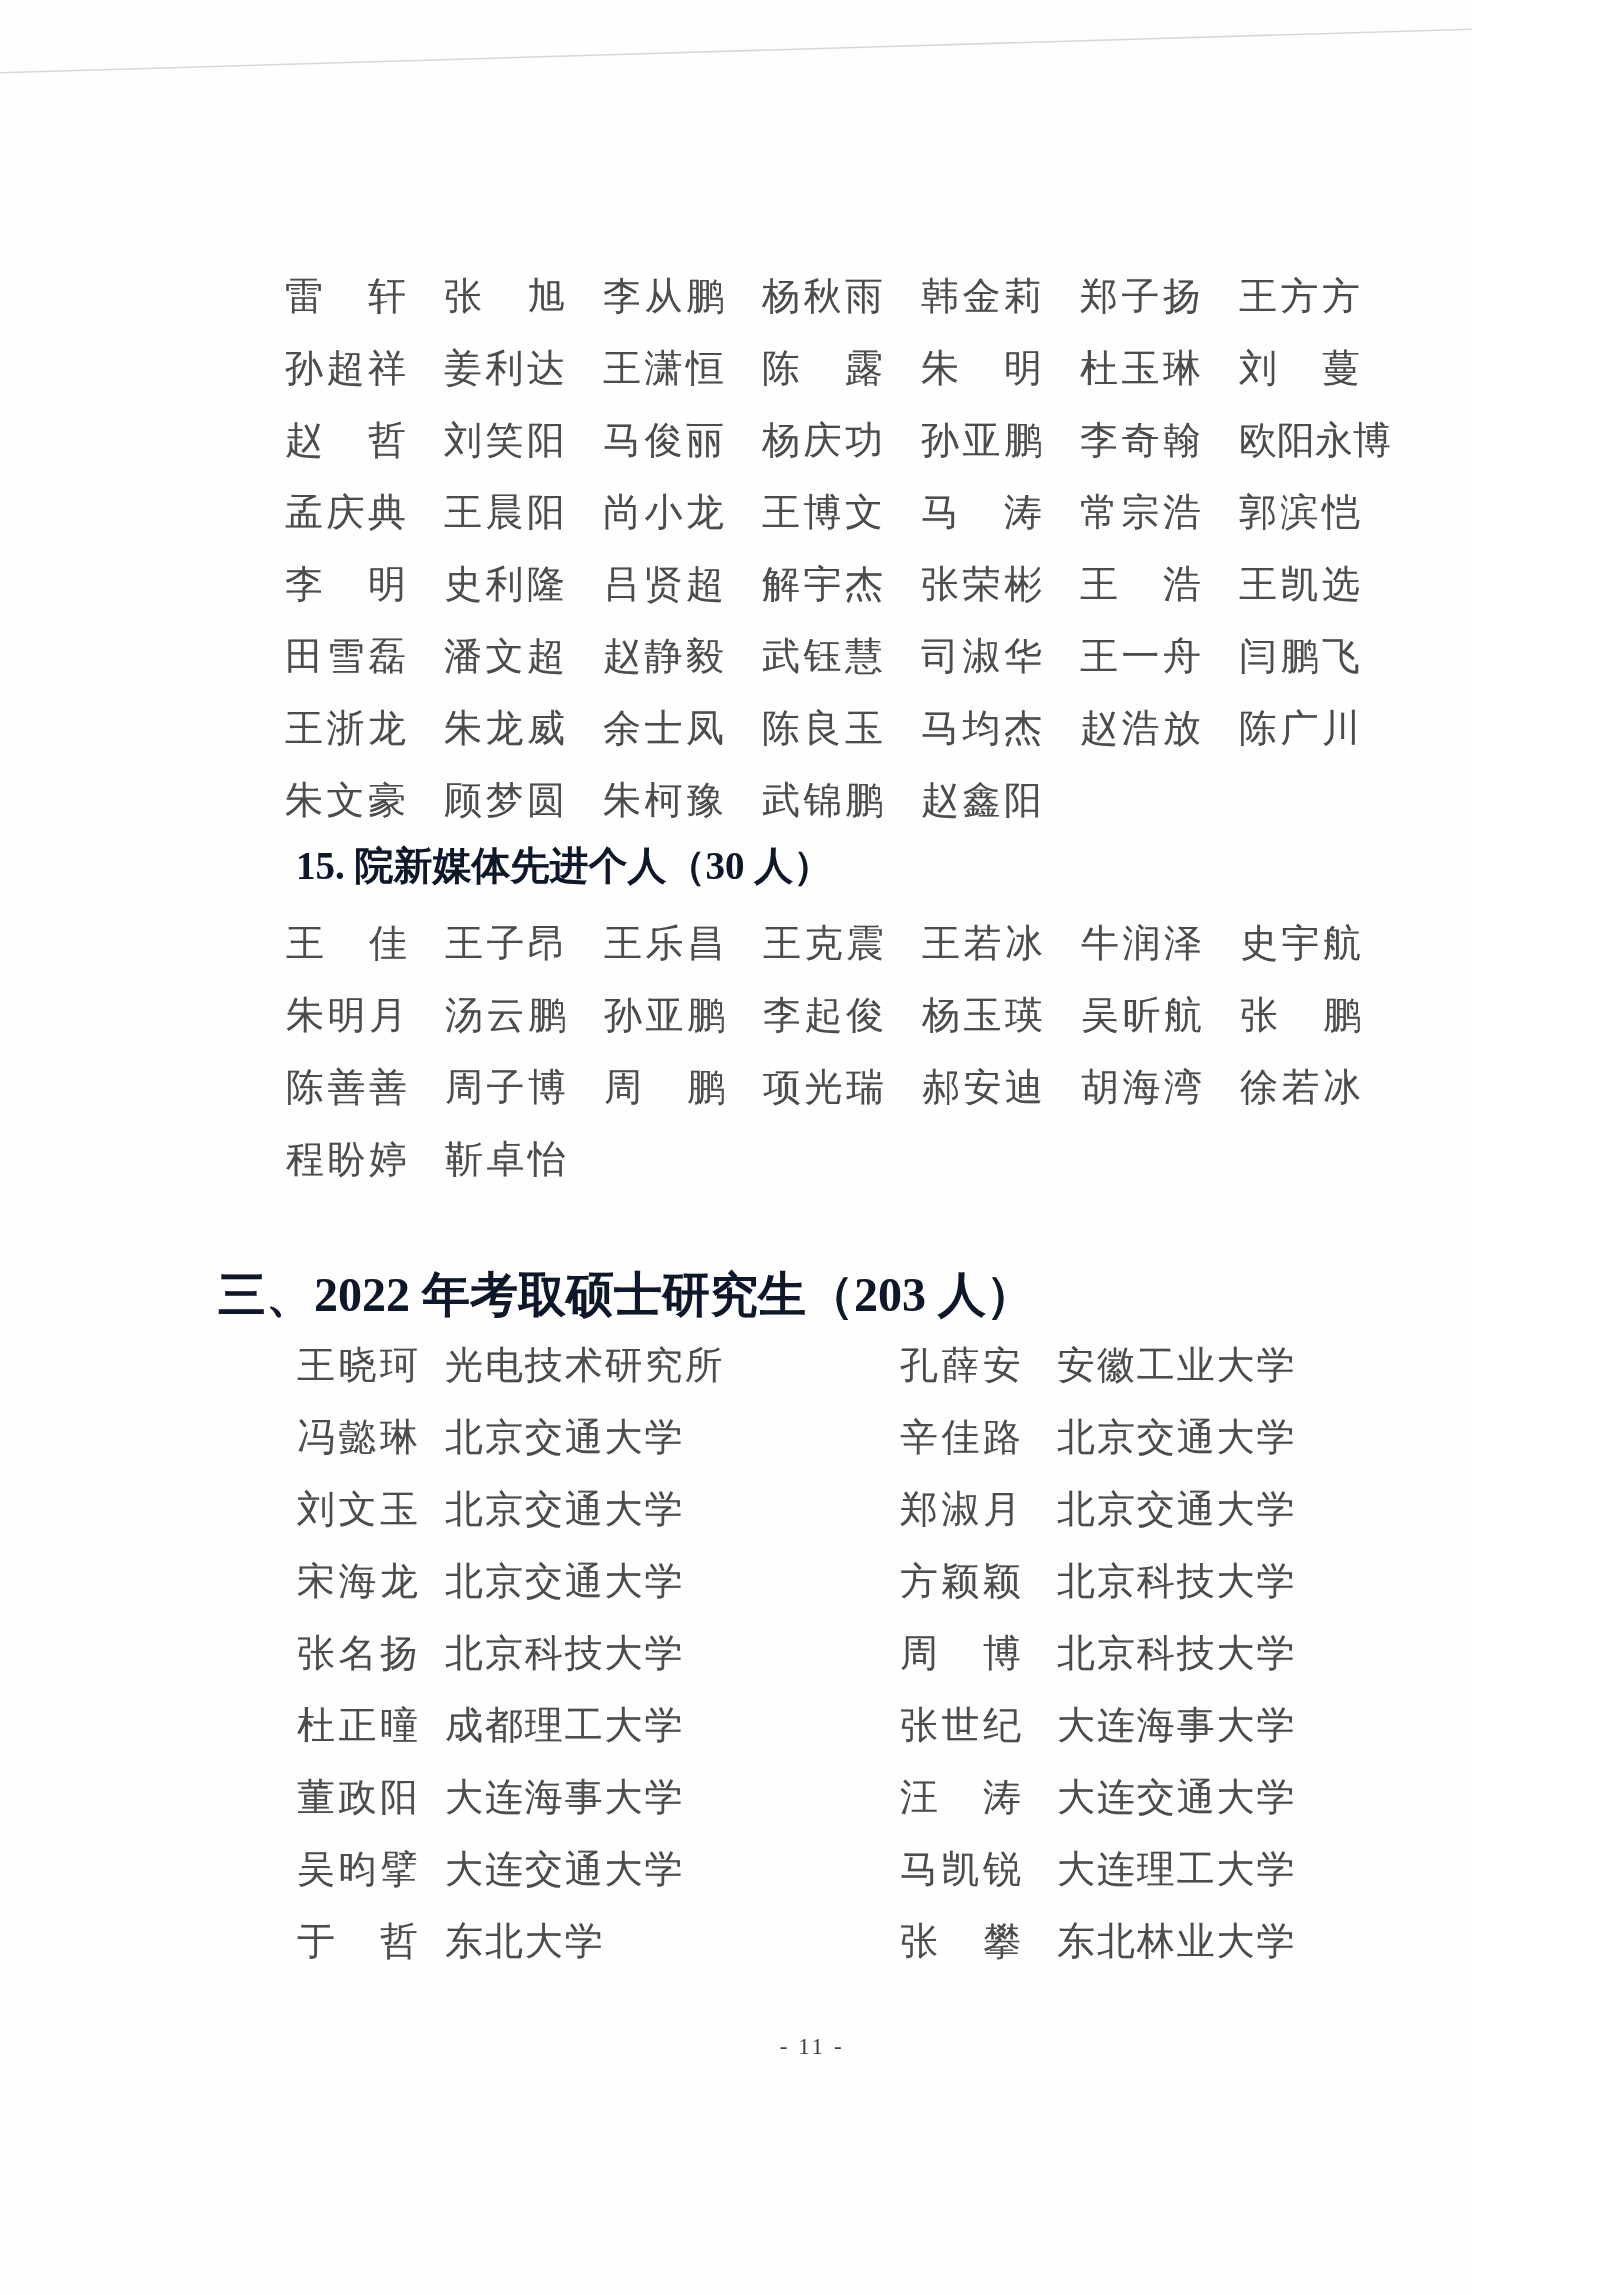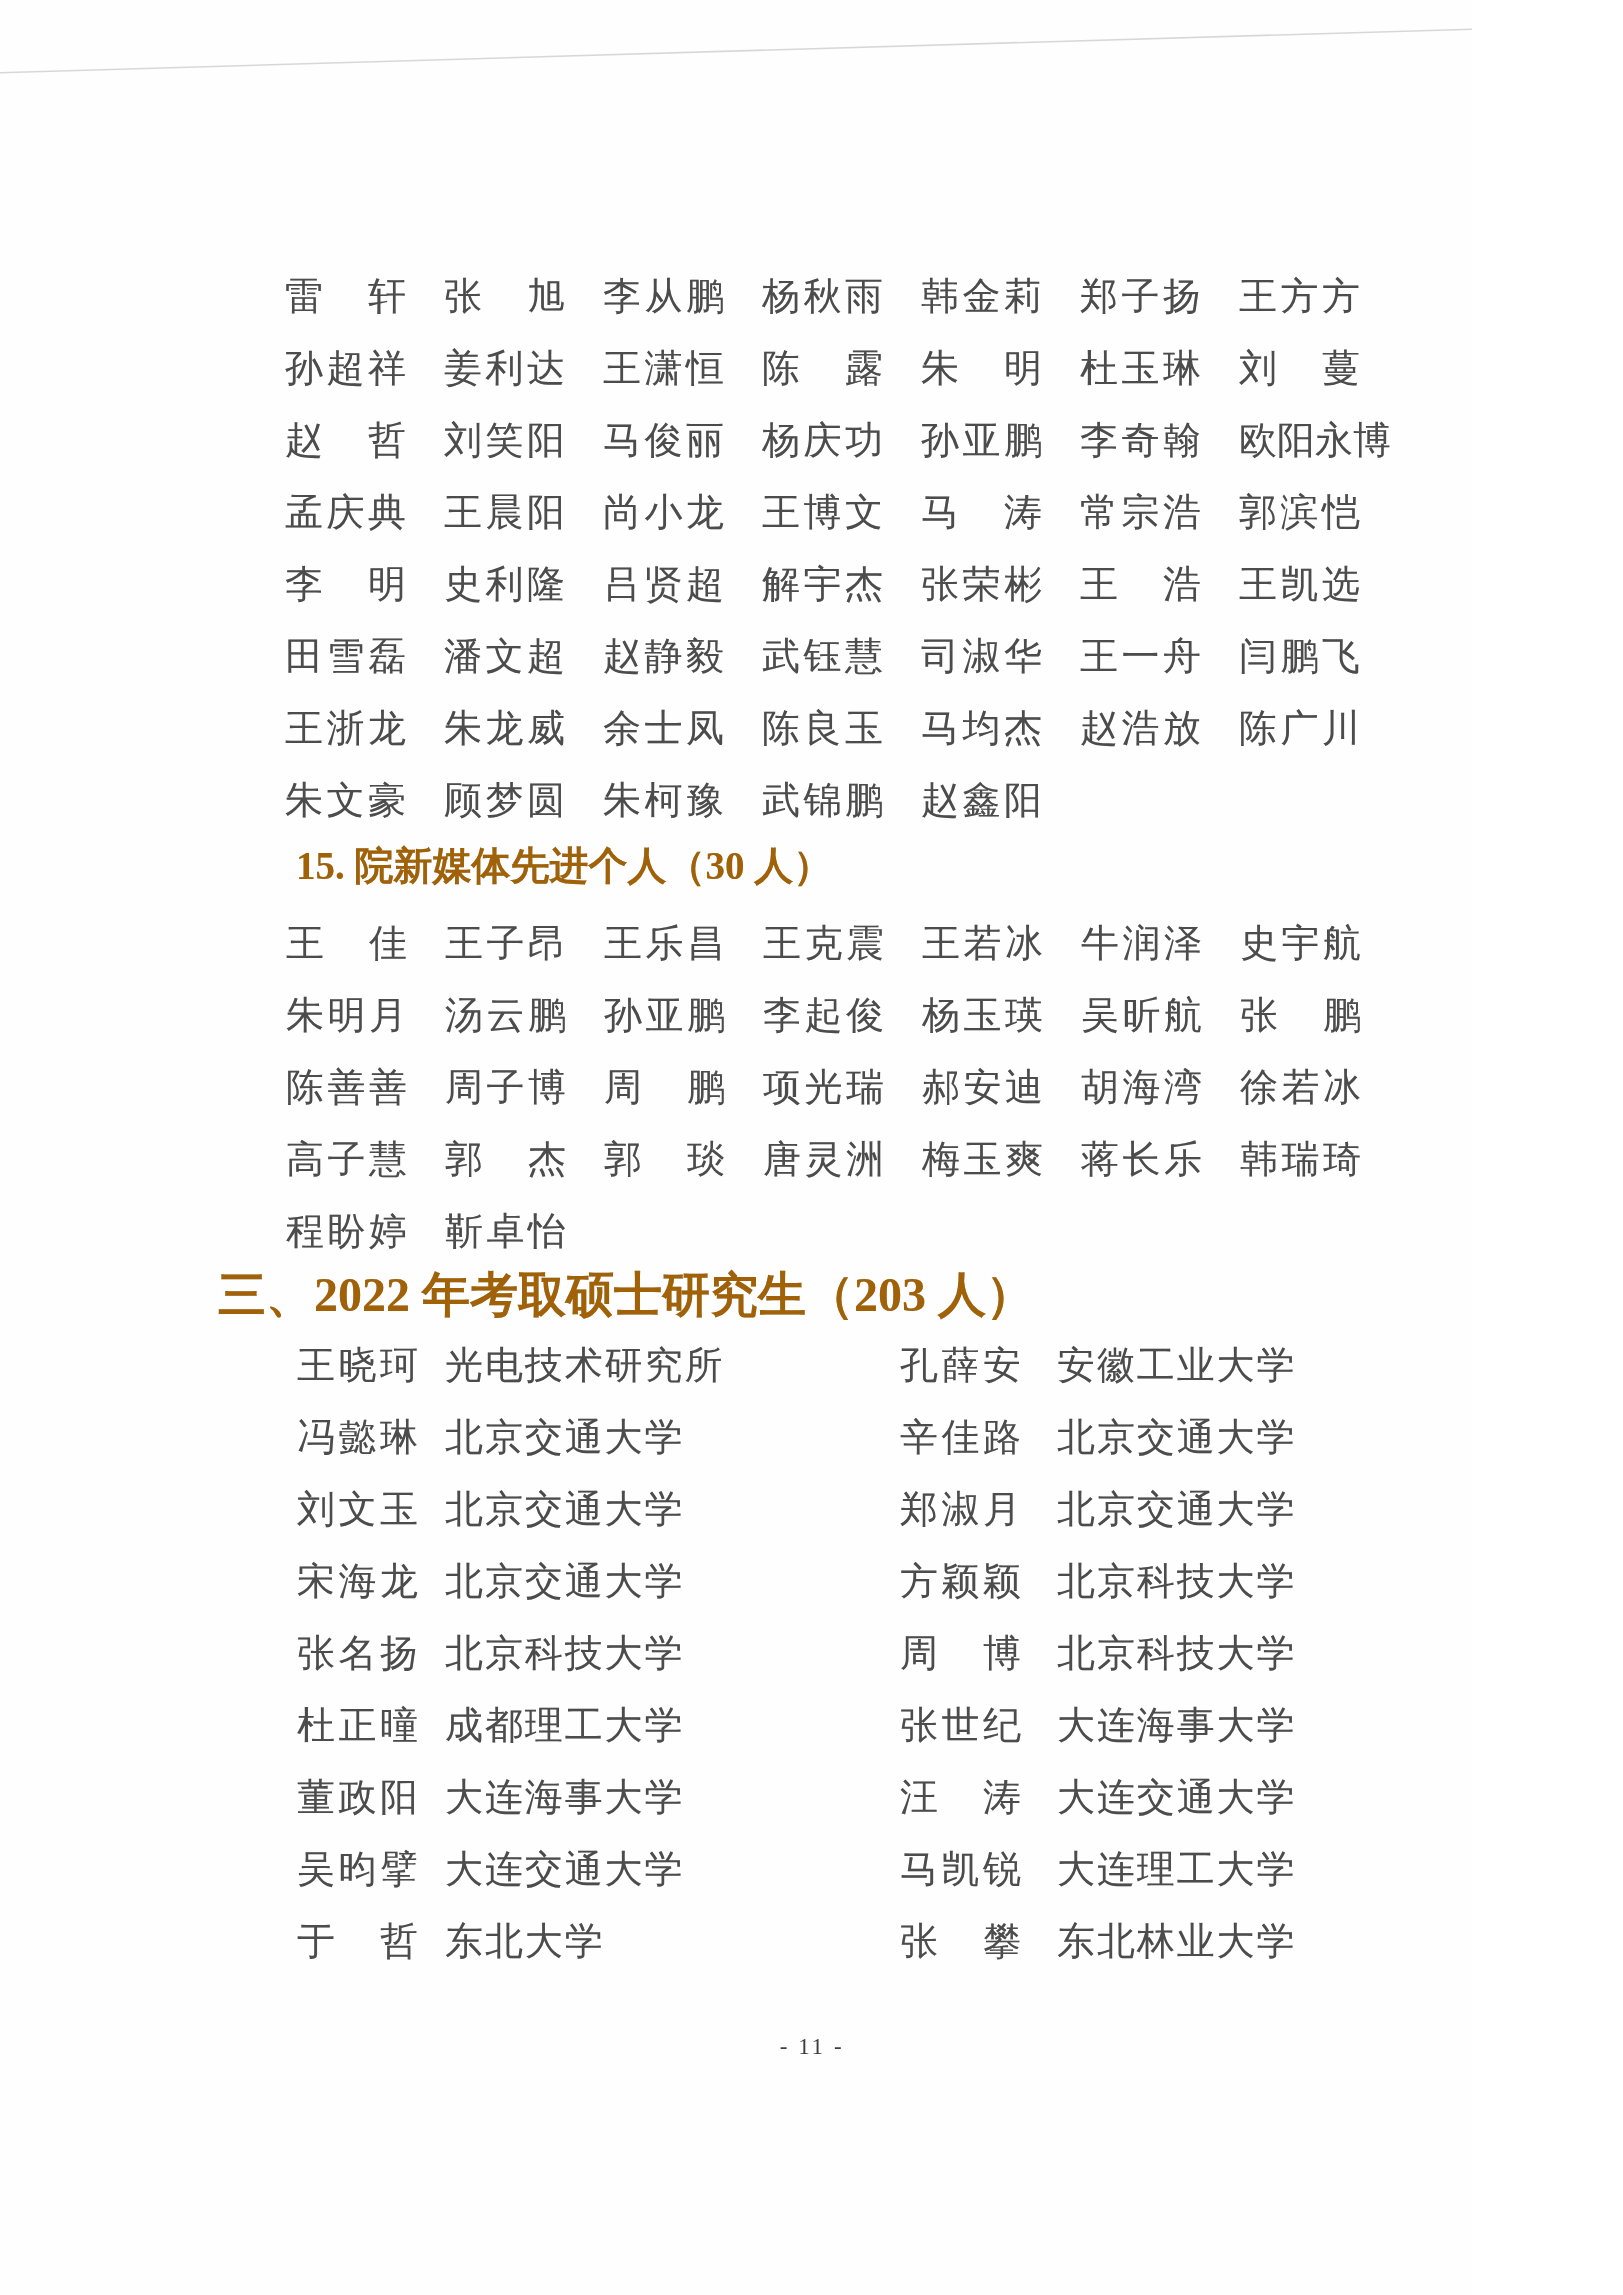--- a/index.html
+++ b/index.html
@@ -36,21 +36,21 @@
     color: #4c4c4c;
     text-align: justify;
     text-align-last: justify;
     white-space: nowrap;
     margin-right: 38px;
     text-shadow: 0 0 0.6px rgba(70,70,70,0.25);
   }
   .section-heading {
     position: absolute;
     font-weight: 700;
-    color: #a16207;
+    color: #0f172a;
     white-space: nowrap;
     text-shadow: 0 0 0.6px rgba(40,40,40,0.3);
   }
   #heading-15 { left: 296px; top: 846px; font-size: 39px; line-height: 40px; }
   #heading-3  { left: 218px; top: 1274px; font-size: 48px; line-height: 42px; }
   .grad-list { position: absolute; }
   #grad-left  { left: 297px;  top: 1346px; }
   #grad-right { left: 900px; top: 1346px; }
   .grad-row {
     display: flex;
@@ -186,29 +186,20 @@
       <div class="name-row">
         <span class="name-cell">陈善善</span>
         <span class="name-cell">周子博</span>
         <span class="name-cell">周　鹏</span>
         <span class="name-cell">项光瑞</span>
         <span class="name-cell">郝安迪</span>
         <span class="name-cell">胡海湾</span>
         <span class="name-cell">徐若冰</span>
       </div>
       <div class="name-row">
-        <span class="name-cell">高子慧</span>
-        <span class="name-cell">郭　杰</span>
-        <span class="name-cell">郭　琰</span>
-        <span class="name-cell">唐灵洲</span>
-        <span class="name-cell">梅玉爽</span>
-        <span class="name-cell">蒋长乐</span>
-        <span class="name-cell">韩瑞琦</span>
-      </div>
-      <div class="name-row">
         <span class="name-cell">程盼婷</span>
         <span class="name-cell">靳卓怡</span>
       </div>
     </div>
 
   <div id="heading-3" class="section-heading">三、2022 年考取硕士研究生（203 人）</div>
 
   <div id="grad-left" class="grad-list">
       <div class="grad-row">
         <span class="name-cell">王晓珂</span>

